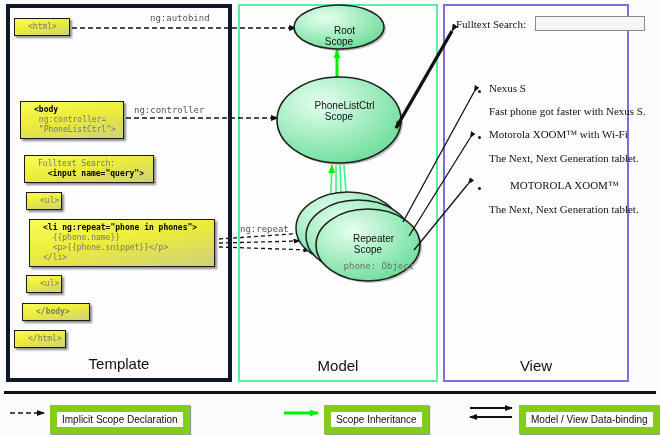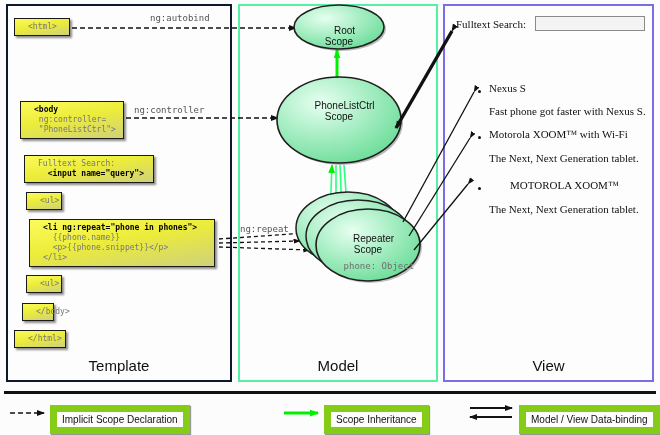--- a/index.html
+++ b/index.html
@@ -18,24 +18,24 @@
     background: #fcfcfc;
   }
 
   
   .panel {
     position: absolute;
     background: #fdfdfd;
     box-sizing: border-box;
   }
   #panel-template { left: 6px;   top: 4px; width: 226px; height: 378px;
-                    border: 2px solid #0f172a; }
+                    border: 4px solid #0f172a; }
   #panel-model    { left: 238px; top: 4px; width: 200px; height: 378px;
                     border: 2px solid #55f0a6; }
-  #panel-view     { left: 443px; top: 4px; width: 211px; height: 378px;
+  #panel-view     { left: 443px; top: 4px; width: 186px; height: 378px;
                     border: 2px solid #7b6ce8; }
 
   .panel-label {
     position: absolute;
     bottom: 6px; left: 0; width: 100%;
     text-align: center;
     font-size: 15px;
     color: #111;
     font-family: "Liberation Sans", sans-serif;
   }
@@ -166,21 +166,21 @@
  ng:controller=
  "PhoneListCtrl"&gt;</div>
   <div class="codebox" id="cb-fulltext" style="left:24px; top:155px; width:130px;">Fulltext Search:
 <b>  &lt;input name="query"&gt;</b></div>
   <div class="codebox" id="cb-ul-open" style="left:26px; top:192px; width:36px;">&lt;ul&gt;</div>
   <div class="codebox" id="cb-li-repeat" style="left:29px; top:219px; width:186px;"><b>&lt;li ng:repeat="phone in phones"&gt;</b>
   {{phone.name}}
   &lt;p&gt;{{phone.snippet}}&lt;/p&gt;
 &lt;/li&gt;</div>
   <div class="codebox" id="cb-ul-close" style="left:26px; top:275px; width:36px;">&lt;ul&gt;</div>
-  <div class="codebox" id="cb-body-close" style="left:22px; top:303px; width:32px;">&lt;/body&gt;</div>
+  <div class="codebox" id="cb-body-close" style="left:22px; top:303px; width:68px;font-weight:bold;">&lt;/body&gt;</div>
   <div class="codebox" id="cb-html-close" style="left:14px; top:330px; width:52px;">&lt;/html&gt;</div>
 
   <svg id="overlay" viewBox="0 0 660 435">
     <defs>
       <radialGradient id="scopeGrad" cx="35%" cy="30%" r="85%">
         <stop offset="0%" stop-color="#e6fff0"></stop>
         <stop offset="45%" stop-color="#a8eec4"></stop>
         <stop offset="100%" stop-color="#5fd98f"></stop>
       </radialGradient>
       <marker id="arrowBlack" markerWidth="8" markerHeight="8" refX="7" refY="3" orient="auto" markerUnits="userSpaceOnUse">

